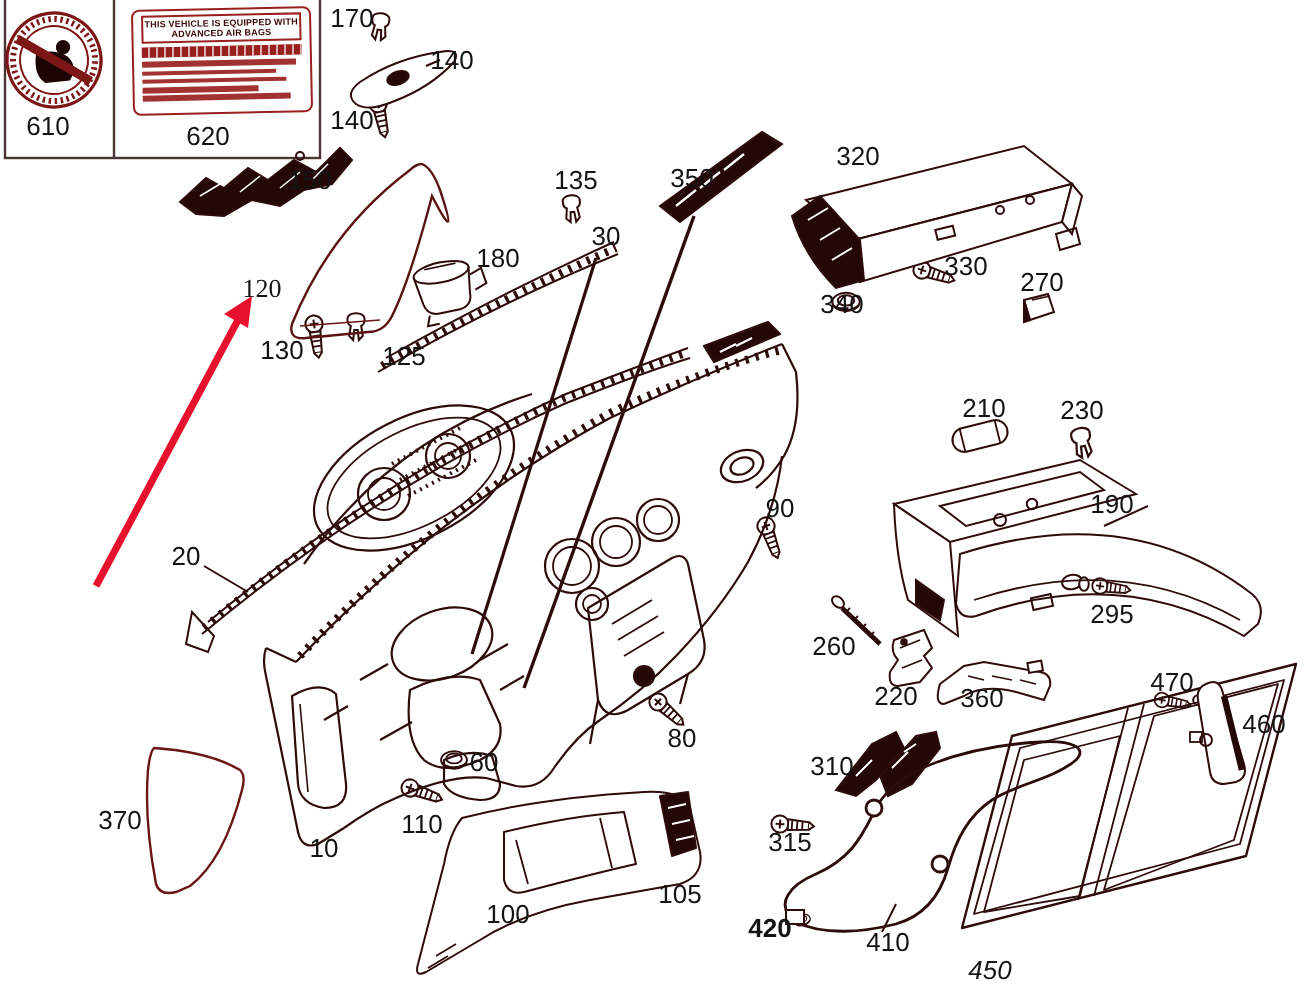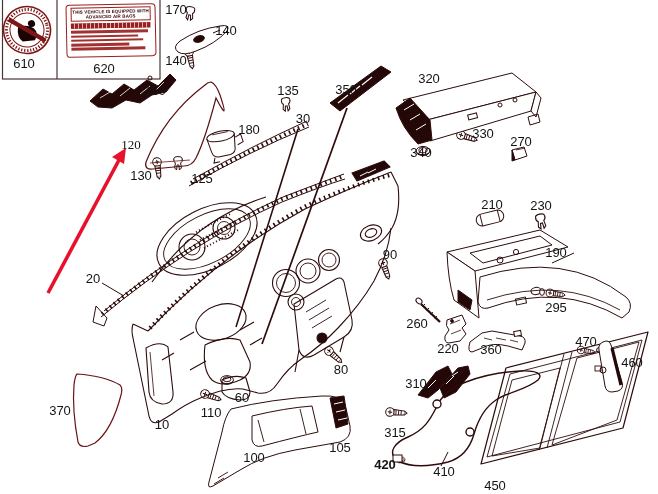--- a/index.html
+++ b/index.html
@@ -357,28 +357,28 @@
       <span class="plabel" style="left: 492px; top: 204px;">210</span>
       <span class="plabel" style="left: 541px; top: 205px;">230</span>
       <span class="plabel" style="left: 556px; top: 252px;">190</span>
       <span class="plabel" style="left: 556px; top: 307px;">295</span>
       <span class="plabel" style="left: 93px; top: 278px;">20</span>
       <span class="plabel" style="left: 390px; top: 254px;">90</span>
       <span class="plabel" style="left: 417px; top: 323px;">260</span>
       <span class="plabel" style="left: 448px; top: 348px;">220</span>
       <span class="plabel" style="left: 491px; top: 349px;">360</span>
       <span class="plabel" style="left: 416px; top: 383px;">310</span>
-      <span class="plabel" style="left: 395px; top: 432px;">315</span>
+      <span class="plabel" style="left: 395px; top: 421px;">315</span>
       <span class="plabel" style="left: 385px; top: 464px; font-weight: bold;">420</span>
       <span class="plabel" style="left: 444px; top: 471px;">410</span>
-      <span class="plabel" style="left: 495px; top: 485px;">450</span>
+      <span class="plabel" style="left: 495px; top: 485px; font-style: italic;">450</span>
       <span class="plabel" style="left: 586px; top: 341px;">470</span>
       <span class="plabel" style="left: 632px; top: 362px;">460</span>
       <span class="plabel" style="left: 60px; top: 410px;">370</span>
       <span class="plabel" style="left: 162px; top: 424px;">10</span>
       <span class="plabel" style="left: 211px; top: 412px;">110</span>
-      <span class="plabel" style="left: 242px; top: 381px; margin-top: 16px;">60</span>
+      <span class="plabel" style="left: 242px; top: 381px;">60</span>
       <span class="plabel" style="left: 341px; top: 369px;">80</span>
       <span class="plabel" style="left: 254px; top: 457px;">100</span>
       <span class="plabel" style="left: 340px; top: 447px;">105</span>
     </div>
 
 </div>
 
 </body></html>

